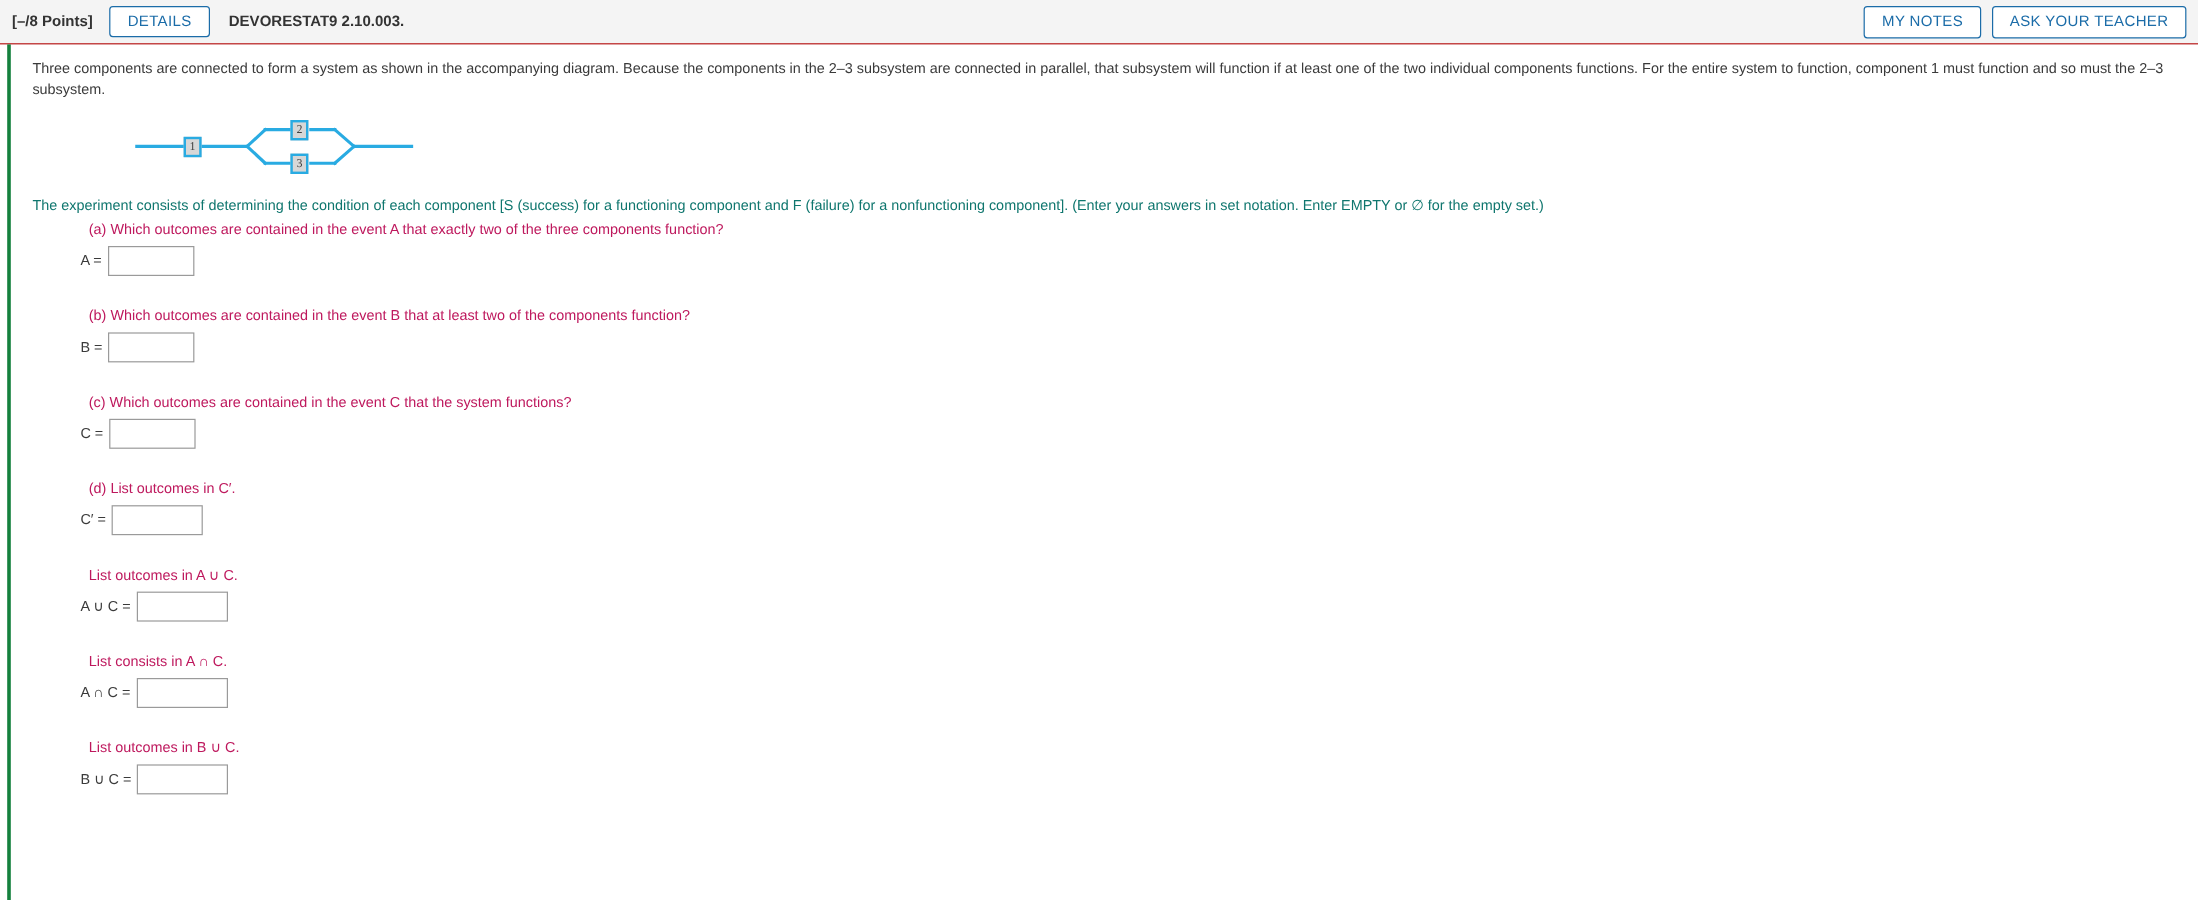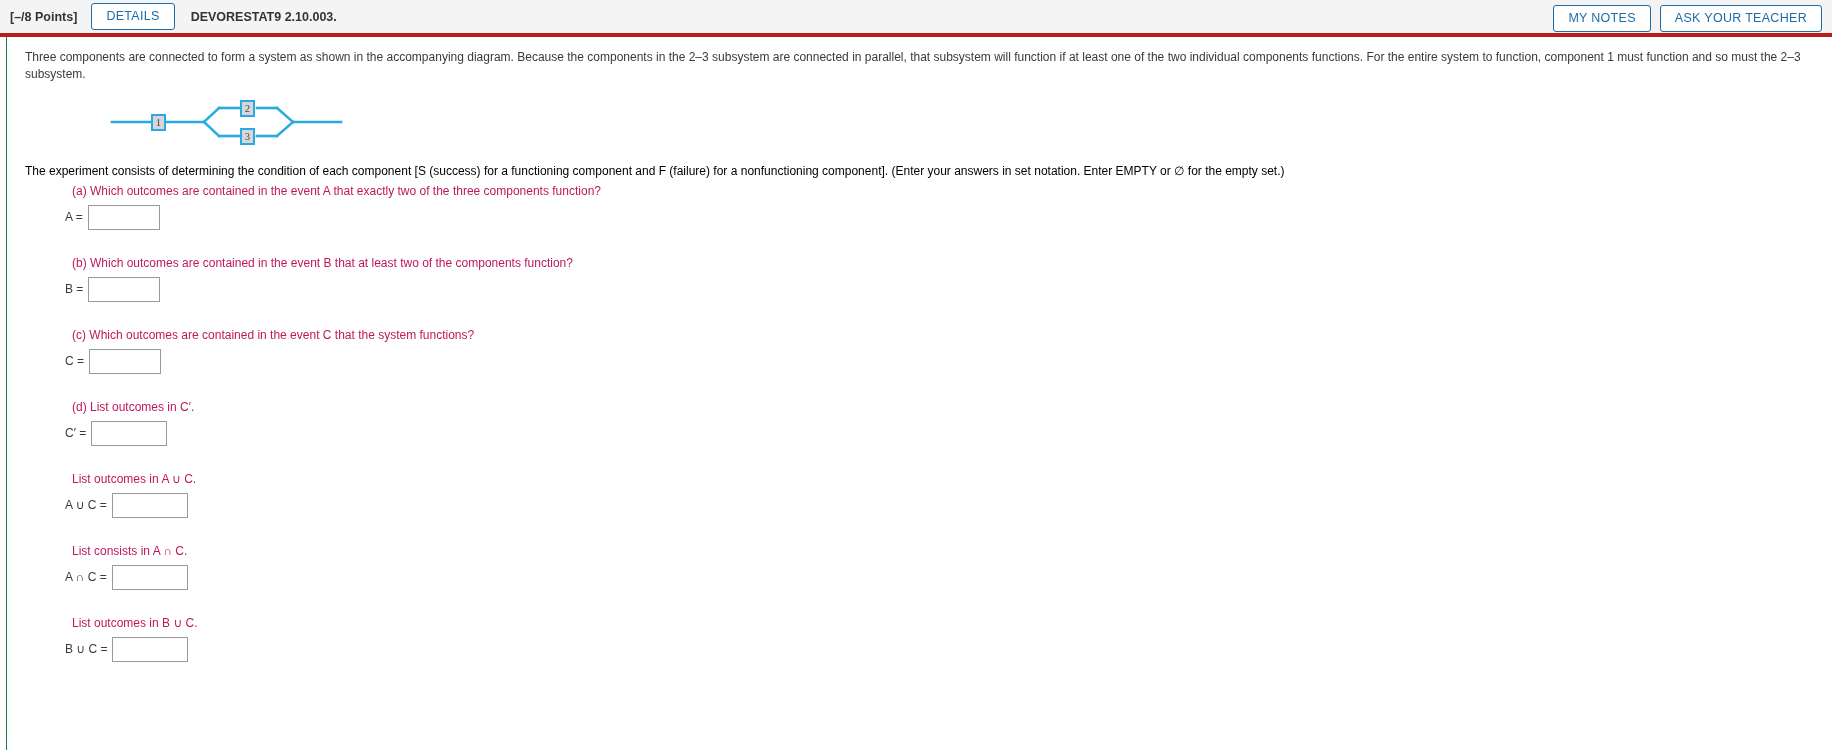--- a/index.html
+++ b/index.html
@@ -10,21 +10,21 @@
     font-family: "Liberation Sans", sans-serif;
     color: #333333;
     overflow: hidden;
   }
 
   
   .qheader {
     position: relative;
     height: 37px;
     background: #f4f4f4;
-    border-bottom: 4px solid #b91c1c;
+    border-bottom: 1px solid #b91c1c;
     display: flex;
     align-items: center;
     padding: 0 10px;
   }
   .points {
     font-size: 12.5px;
     font-weight: bold;
     color: #333333;
     margin-right: 14px;
     white-space: nowrap;
@@ -57,34 +57,34 @@
     height: 37px;
     display: flex;
     align-items: center;
     gap: 9px;
   }
 
   
   .qbody {
     position: relative;
     padding: 8px 14px 0 14px;
-    border-left: 1px solid #15803d;
+    border-left: 3px solid #15803d;
     margin-left: 6px;
     height: 713px;
   }
   .para {
     font-size: 12px;
     line-height: 1.45;
     color: #3a3a3a;
     max-width: 1805px;
     margin: 4px 0 0 4px;
   }
   .lead {
     font-size: 12px;
-    color: #000000;
+    color: #0f766e;
     margin: 8px 0 0 4px;
   }
 
   
   .diagram-wrap {
     margin: 10px 0 6px 0;
     height: 62px;
     position: relative;
   }
   .diagram {

